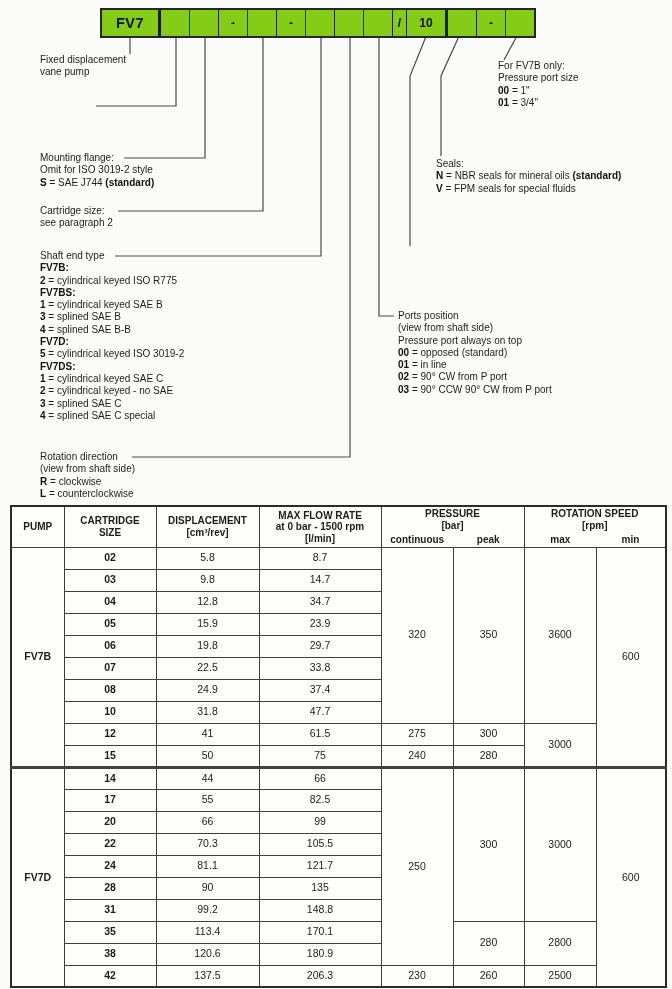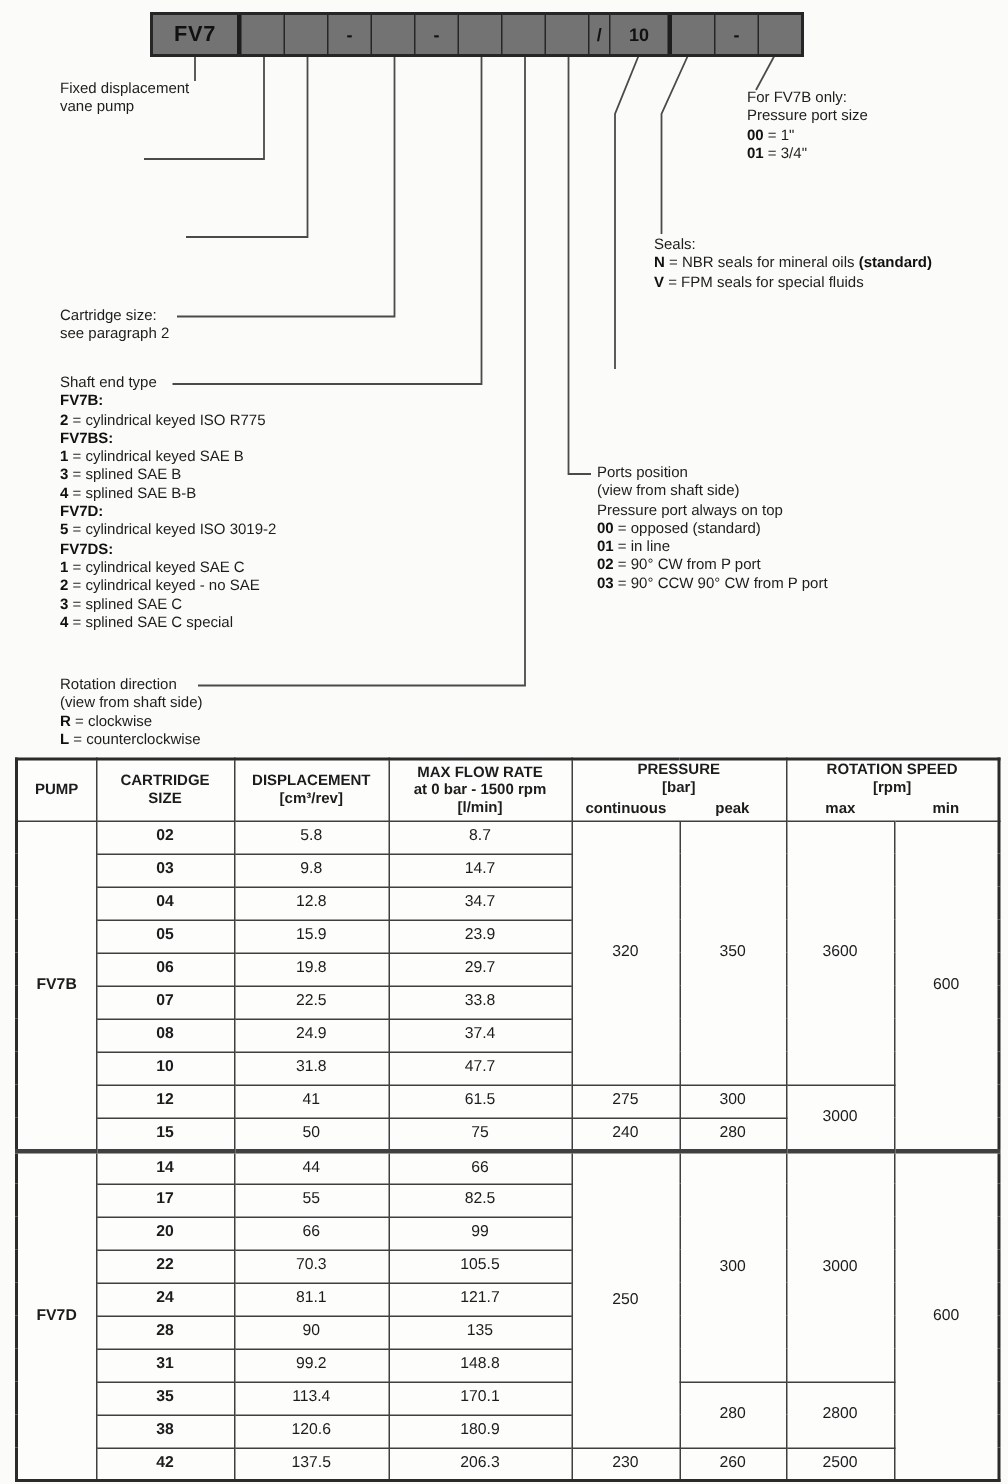--- a/index.html
+++ b/index.html
@@ -9,21 +9,21 @@
     font-family:"Liberation Sans","DejaVu Sans",sans-serif;
     color:#1d1d1d;
     position:relative;
     overflow:hidden;
   }
   
   .diagram{position:relative;width:672px;height:505px;}
   .code-row{
     position:absolute;left:100px;top:8px;
     display:flex;align-items:stretch;
-    border:2px solid #262626;height:26px;background:#737373;
+    border:2px solid #262626;height:26px;background:#84cc16;
   }
   .cc{
     display:flex;align-items:center;justify-content:center;
     border-left:1.5px solid #262626;
     font-weight:bold;font-size:12px;color:#111;
   }
   .cc:first-child{border-left:none;font-size:14.5px;letter-spacing:.5px;}
   .cc.thick{border-left:3px solid #1d1d1d;}
   .w-fv7{width:56px;} .w-std{width:28px;} .w-slash{width:13px;} .w-ser{width:38px;}
   .leads{position:absolute;left:0;top:0;}
@@ -93,20 +93,25 @@
     <div class="cc w-std">-</div>
     <div class="cc w-std"></div>
   </div>
 
   <div class="lbl" style="left:40px;top:54px">
     <div>Fixed displacement</div>
     <div>vane pump</div>
   </div>
 
 
+  <div class="lbl" style="left:40px;top:152px">
+    <div>Mounting flange:</div>
+    <div><b></b><span>Omit for ISO 3019-2 style</span></div>
+    <div><b>S</b><span> = SAE J744  </span><b>(standard)</b></div>
+  </div>
 
   <div class="lbl" style="left:40px;top:205px">
     <div>Cartridge size:</div>
     <div>see paragraph 2</div>
   </div>
 
   <div class="lbl" style="left:40px;top:250px">
     <div>Shaft end type</div>
     <div><b>FV7B:</b><span></span></div>
     <div><b>2</b><span> = cylindrical keyed ISO R775</span></div>

